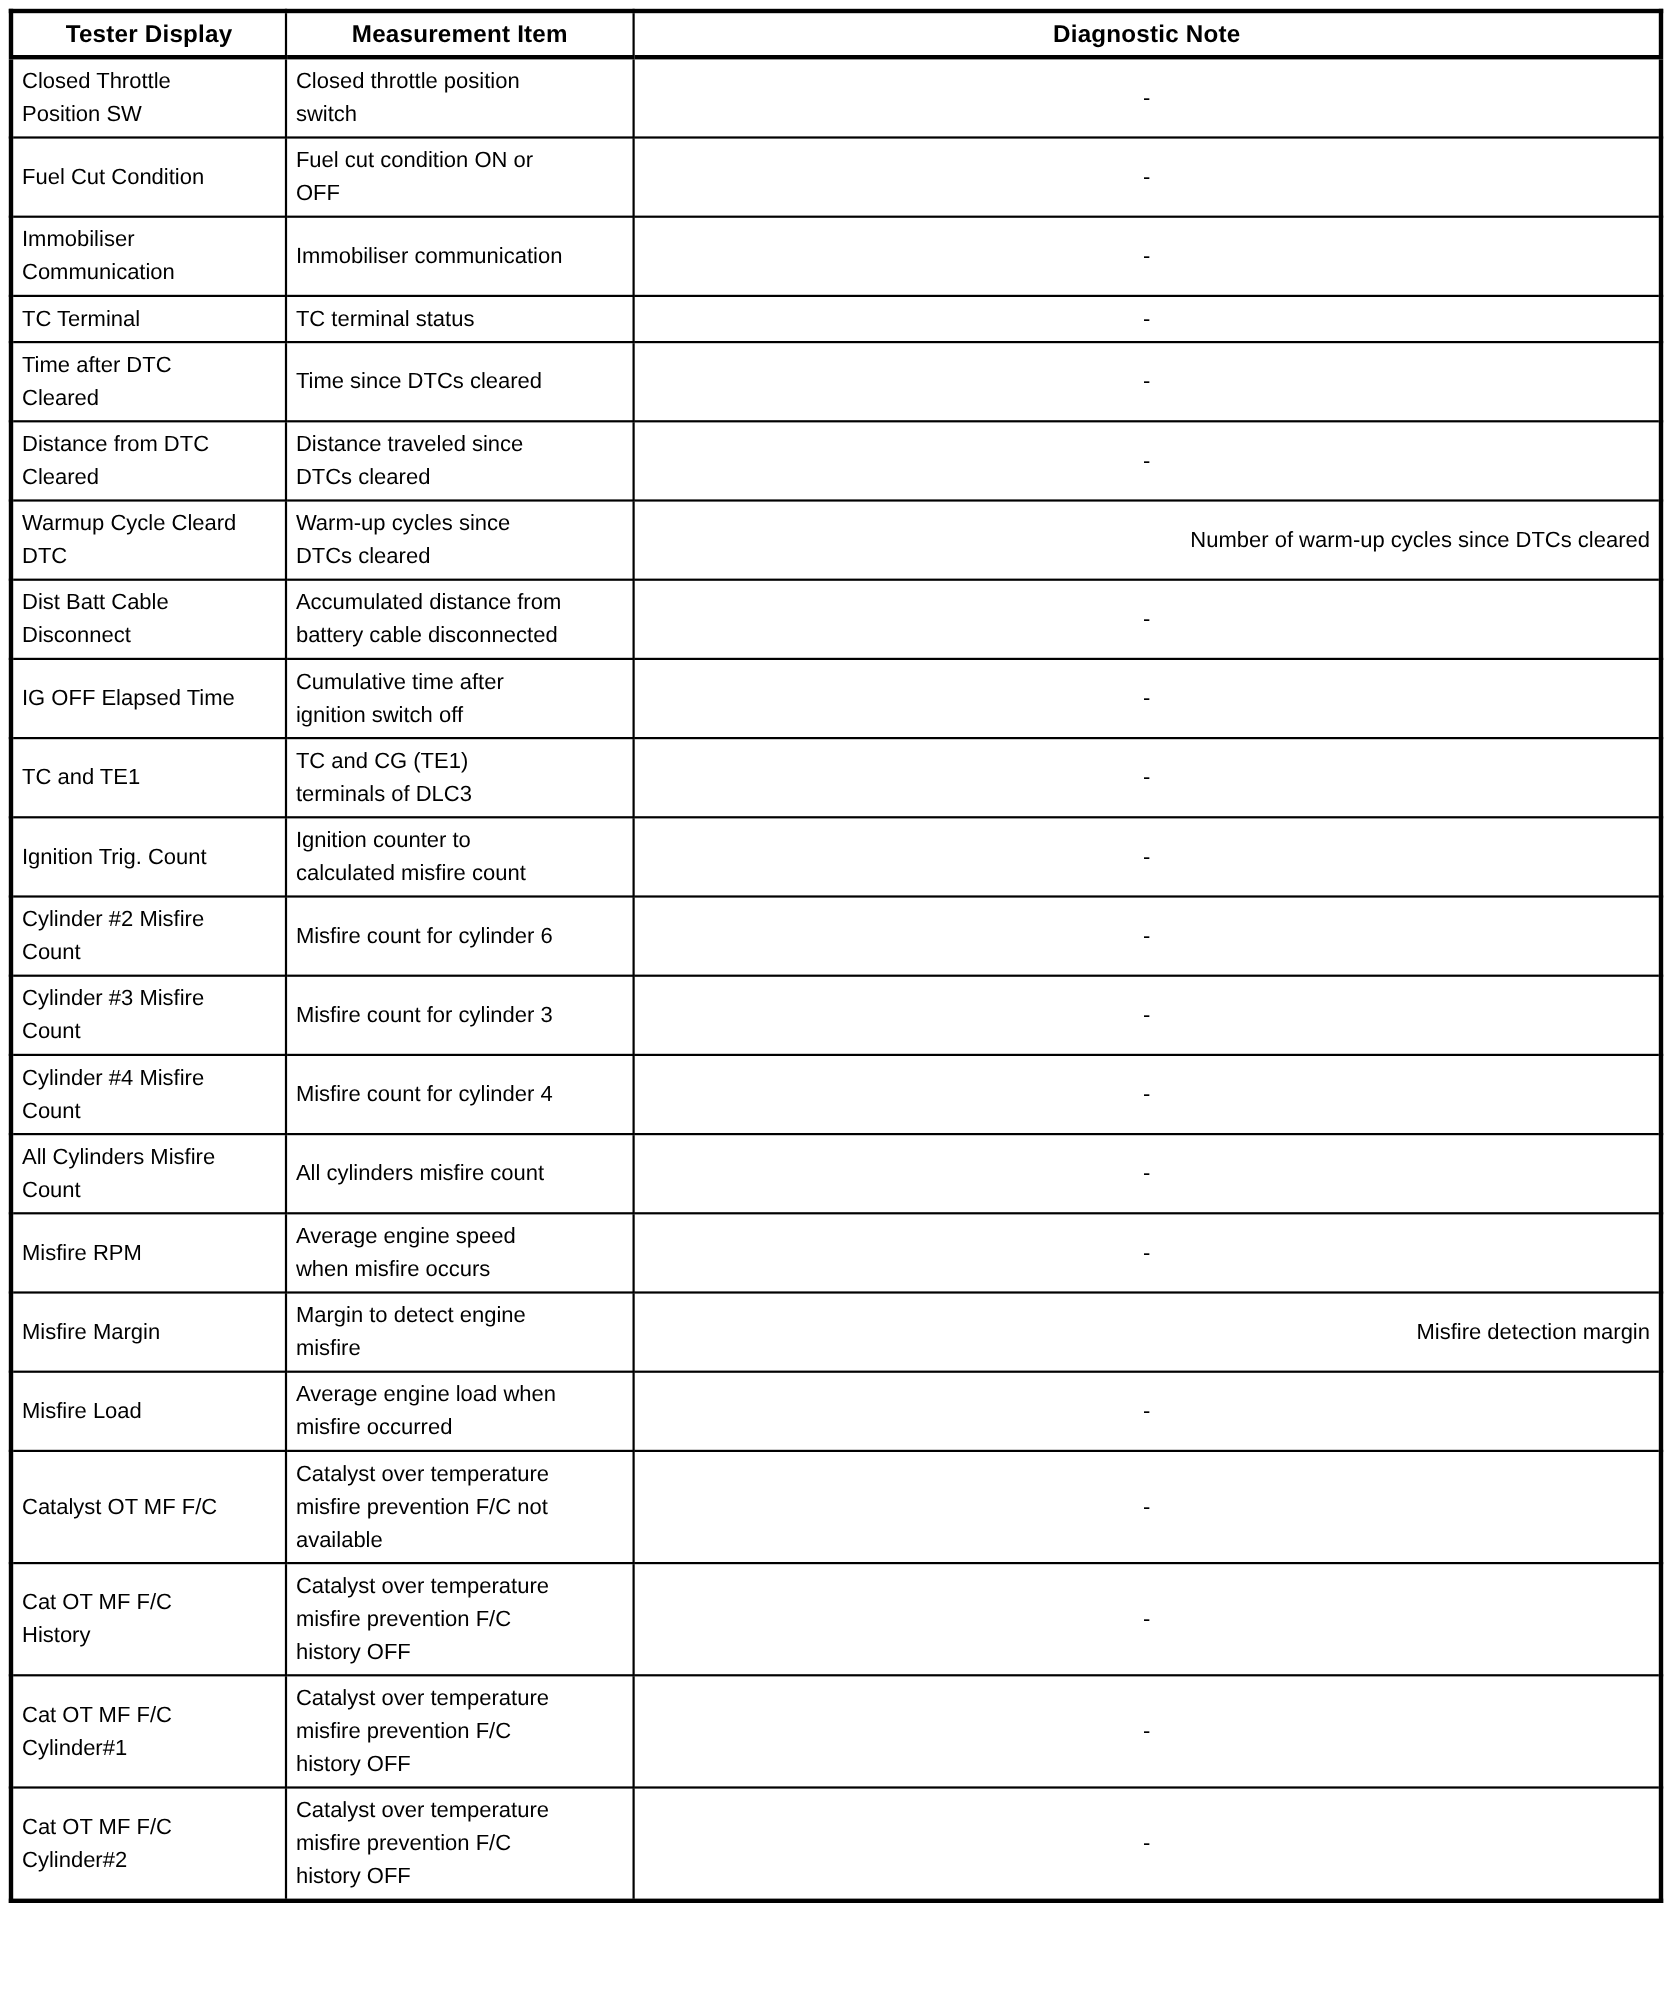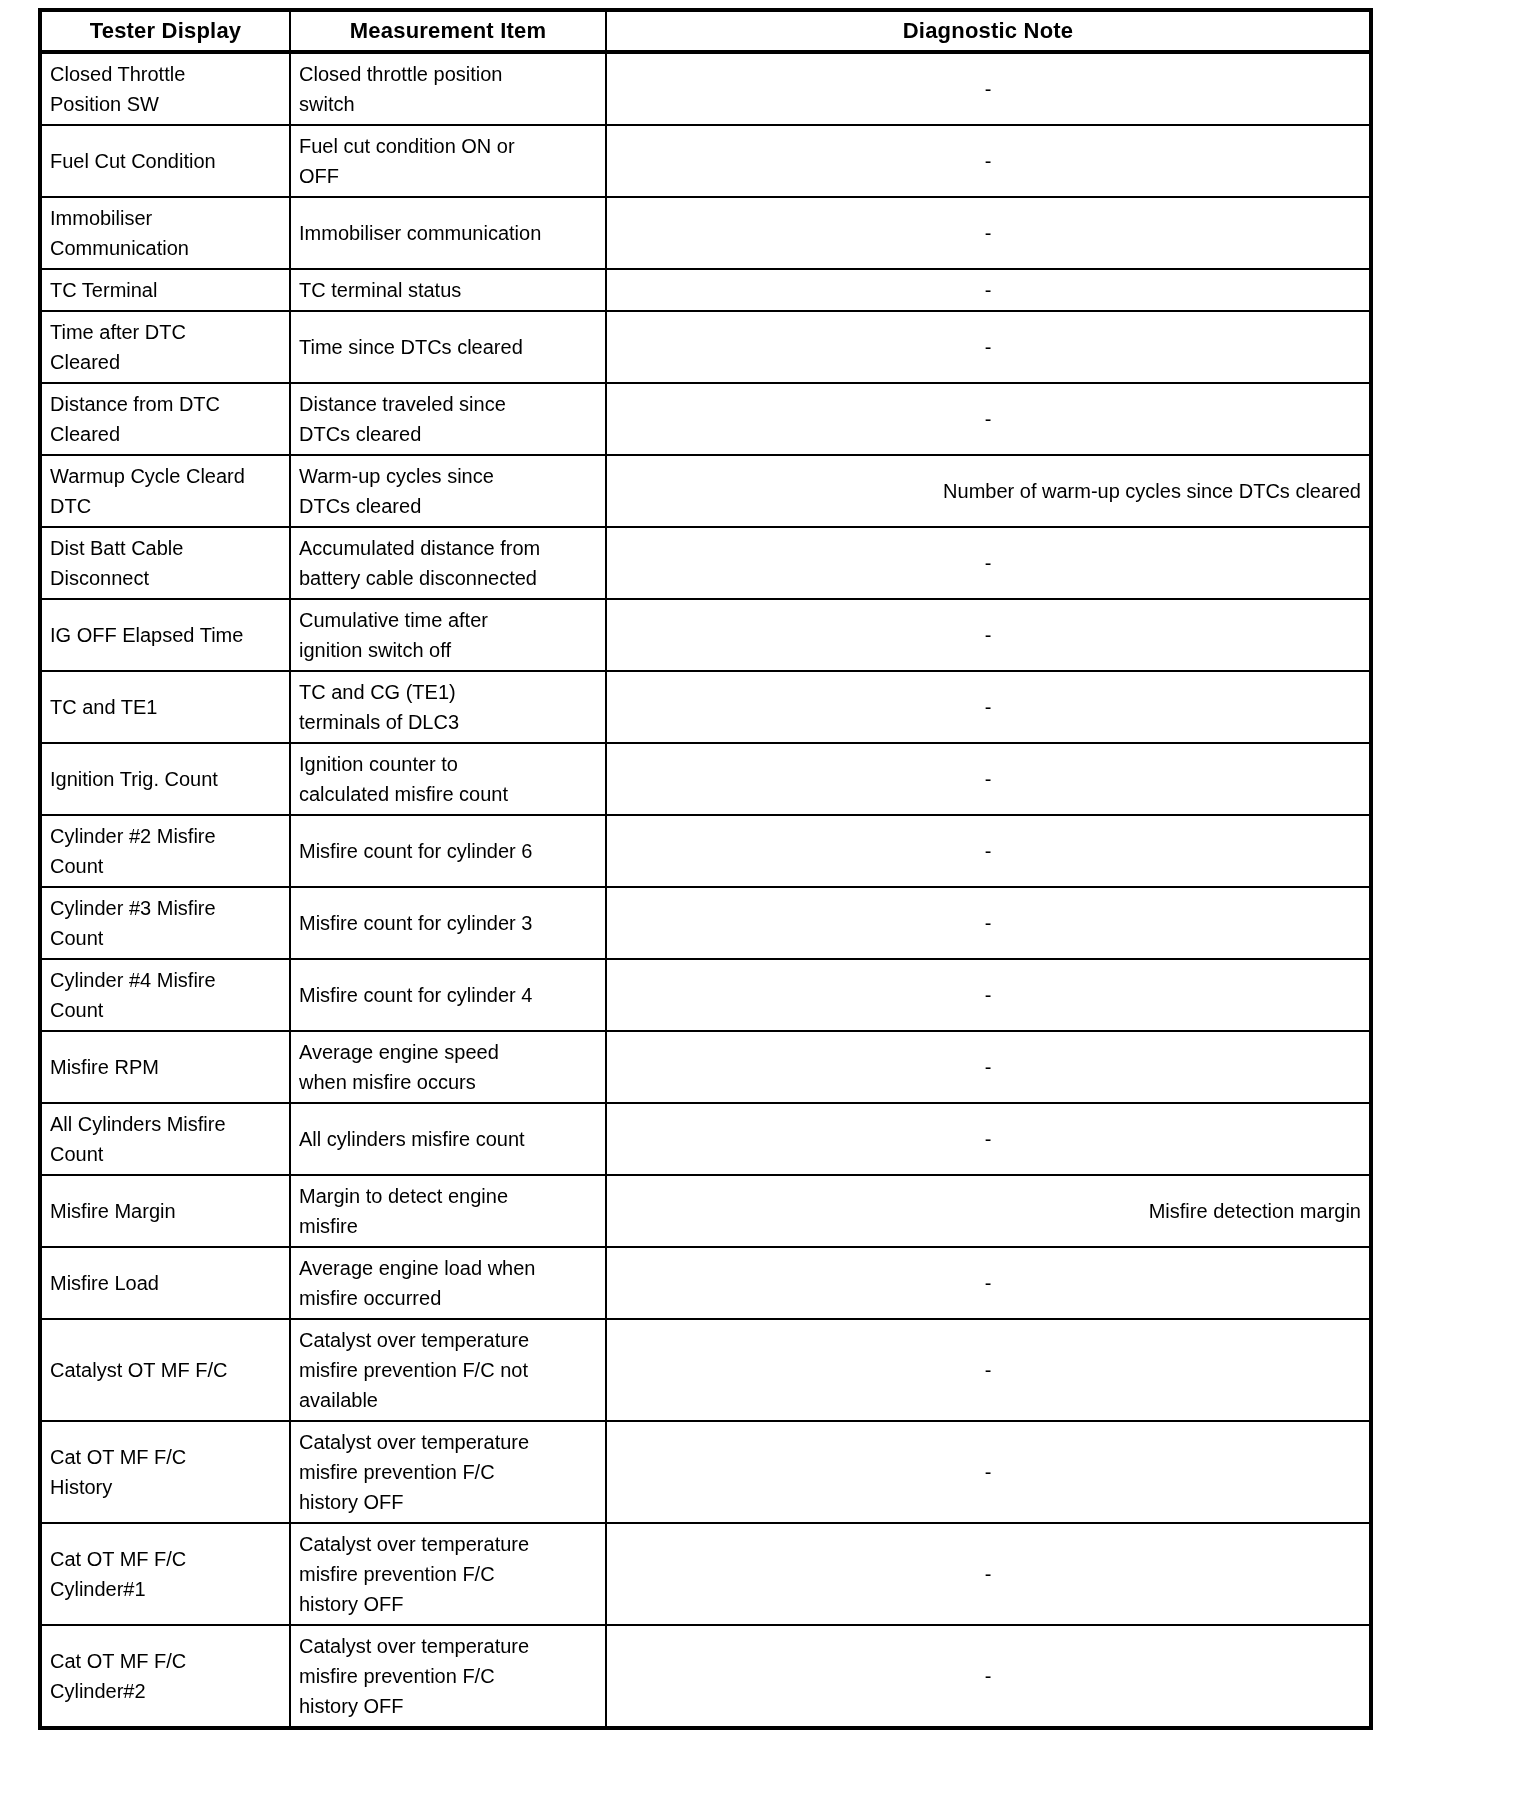--- a/index.html
+++ b/index.html
@@ -12,23 +12,22 @@
   .page {
     width: 1520px;
     height: 1810px;
     background: #ffffff;
     box-sizing: border-box;
     padding: 8px;
   }
   table.diag {
     border-collapse: collapse;
     table-layout: fixed;
-    width: 1335px;
+    width: 1504px;
     border: 4px solid #000;
-    margin-left: 30px;
   }
   table.diag col.c1 { width: 250px; }
   table.diag col.c2 { width: 316px; }
   table.diag th {
     border: 2px solid #000;
     border-bottom: 4px solid #000;
     font-size: 22px;
     font-weight: bold;
     text-align: center;
     vertical-align: middle;
@@ -147,29 +146,29 @@
     <td>Misfire count for cylinder 3</td>
     <td class="note-cell">-</td>
   </tr>
         <tr>
     <td>Cylinder #4 Misfire
 Count</td>
     <td>Misfire count for cylinder 4</td>
     <td class="note-cell">-</td>
   </tr>
         <tr>
+    <td>All Cylinders Misfire
+Count</td>
+    <td>All cylinders misfire count</td>
+    <td class="note-cell">-</td>
+  </tr>
+        <tr>
     <td>Misfire RPM</td>
     <td>Average engine speed
 when misfire occurs</td>
-    <td class="note-cell">-</td>
-  </tr>
-        <tr>
-    <td>All Cylinders Misfire
-Count</td>
-    <td>All cylinders misfire count</td>
     <td class="note-cell">-</td>
   </tr>
         <tr>
     <td>Misfire Margin</td>
     <td>Margin to detect engine
 misfire</td>
     <td class="note-cell has-text">Misfire detection margin</td>
   </tr>
         <tr>
     <td>Misfire Load</td>

